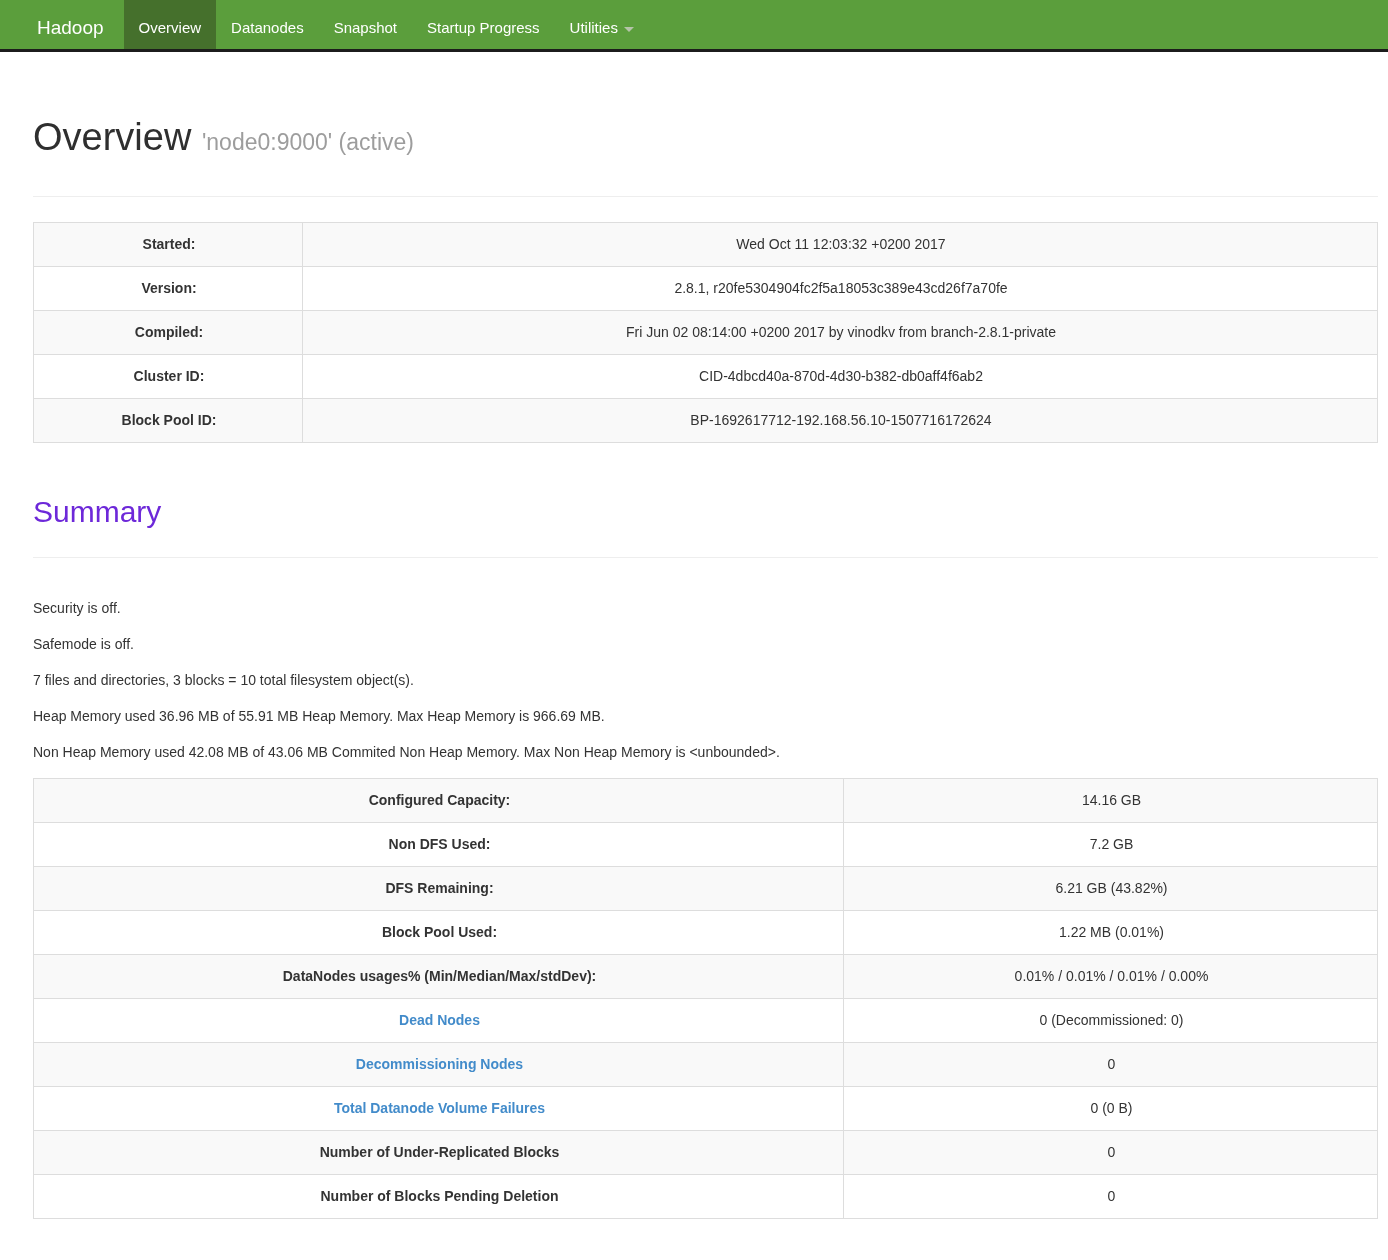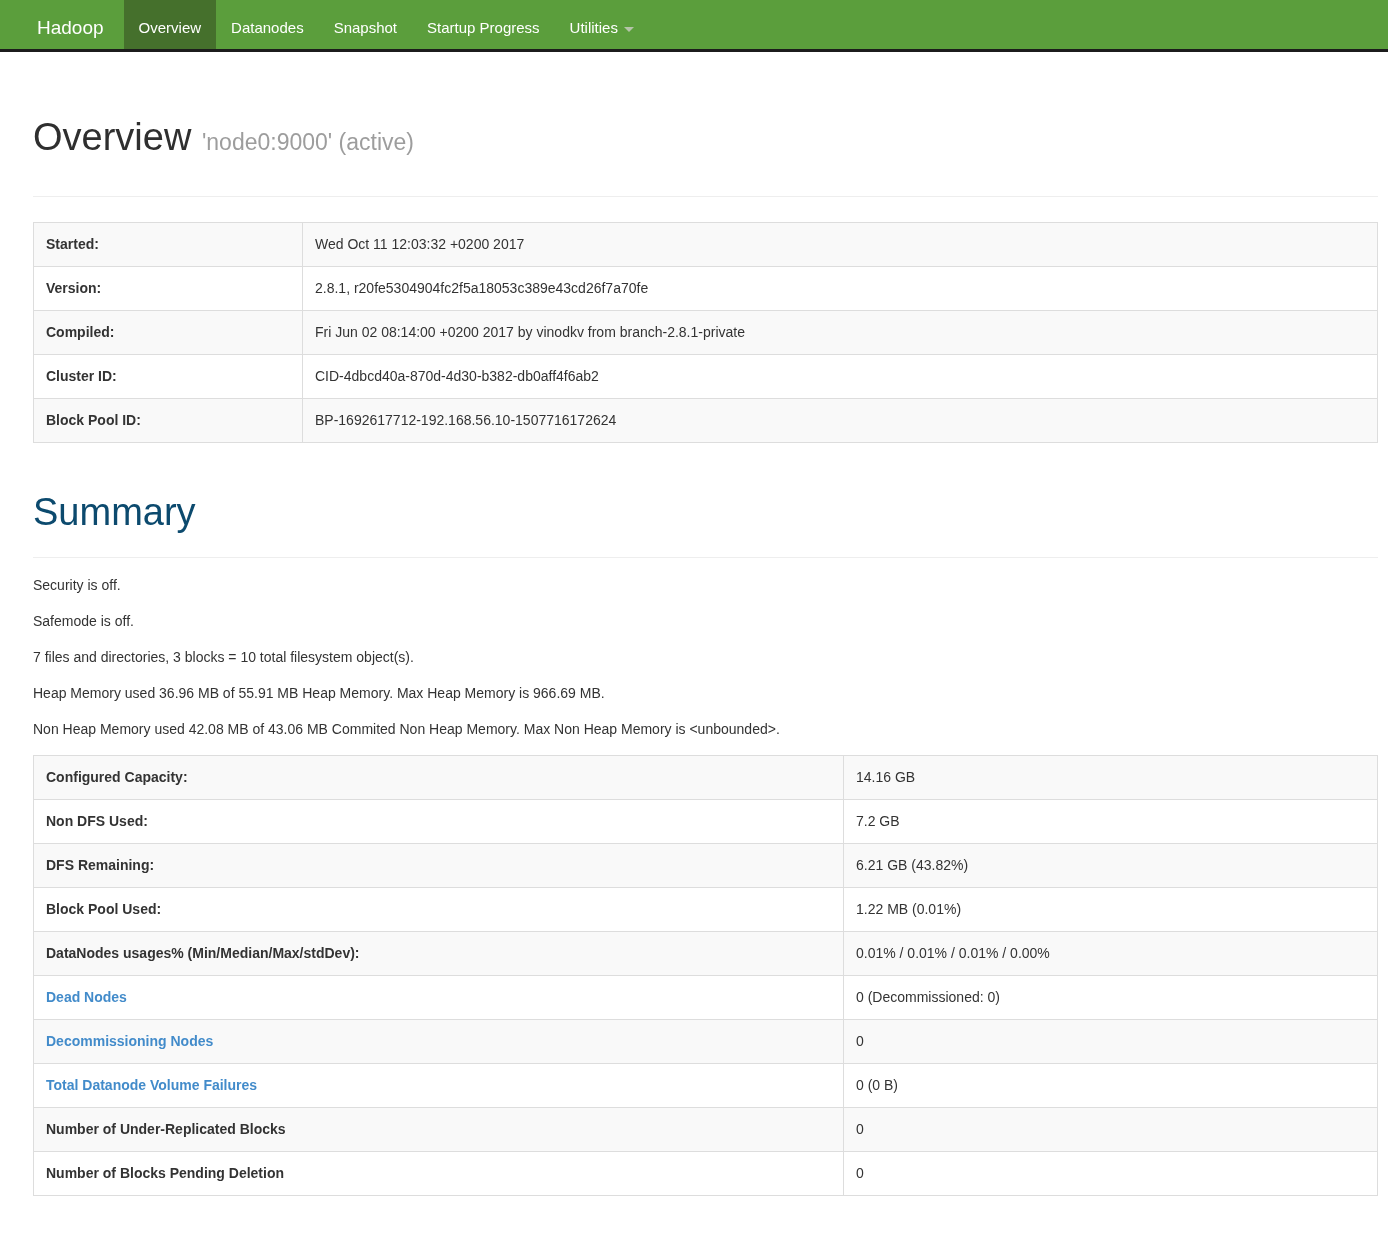--- a/index.html
+++ b/index.html
@@ -51,33 +51,33 @@
   hr.divider{border:none;border-top:1px solid var(--hr-gray);margin:33px 0 0 0;height:0;}
   hr.divider.after-summary{margin-top:24px;}
   
   table.kv-table{
     width:100%;border-collapse:collapse;margin-top:25px;
     font-size:14px;border:1px solid var(--border-gray);
   }
   table.kv-table th,table.kv-table td{
     border:1px solid var(--border-gray);
     padding:12px 10px 12px 12px;line-height:19px;vertical-align:top;
-    text-align:left;font-weight:normal;
+    text-align:center;font-weight:normal;
   }
   table.kv-table th{font-weight:bold;color:#333;}
   table.kv-table tr:nth-child(odd){background:var(--stripe-gray);}
   table.info-table th{width:269px;}
   table.summary-table{margin-top:0;}
   table.summary-table th{width:810px;}
   table.kv-table a.row-link{color:var(--link-blue);text-decoration:none;font-weight:bold;cursor:pointer;}
   
   h1.section-title{
-    font-weight:normal;font-size:38px;line-height:42px;margin:48px 0 0 0;color:#0c4a6e;
+    font-weight:normal;font-size:30px;line-height:42px;margin:48px 0 0 0;color:#6d28d9;
   }
-  .summary-text{margin-top:17px;}
+  .summary-text{margin-top:40px;}
   .summary-text p{margin:0 0 16px 0;font-size:14px;line-height:20px;color:#333;}
 </style>
 </head>
 <body>
 
 <nav class="navbar">
   <div class="navbar-brand">Hadoop</div>
   <div class="nav-items" id="nav-items">
       <a class="nav-item active"><span>Overview</span></a>
       <a class="nav-item"><span>Datanodes</span></a>

